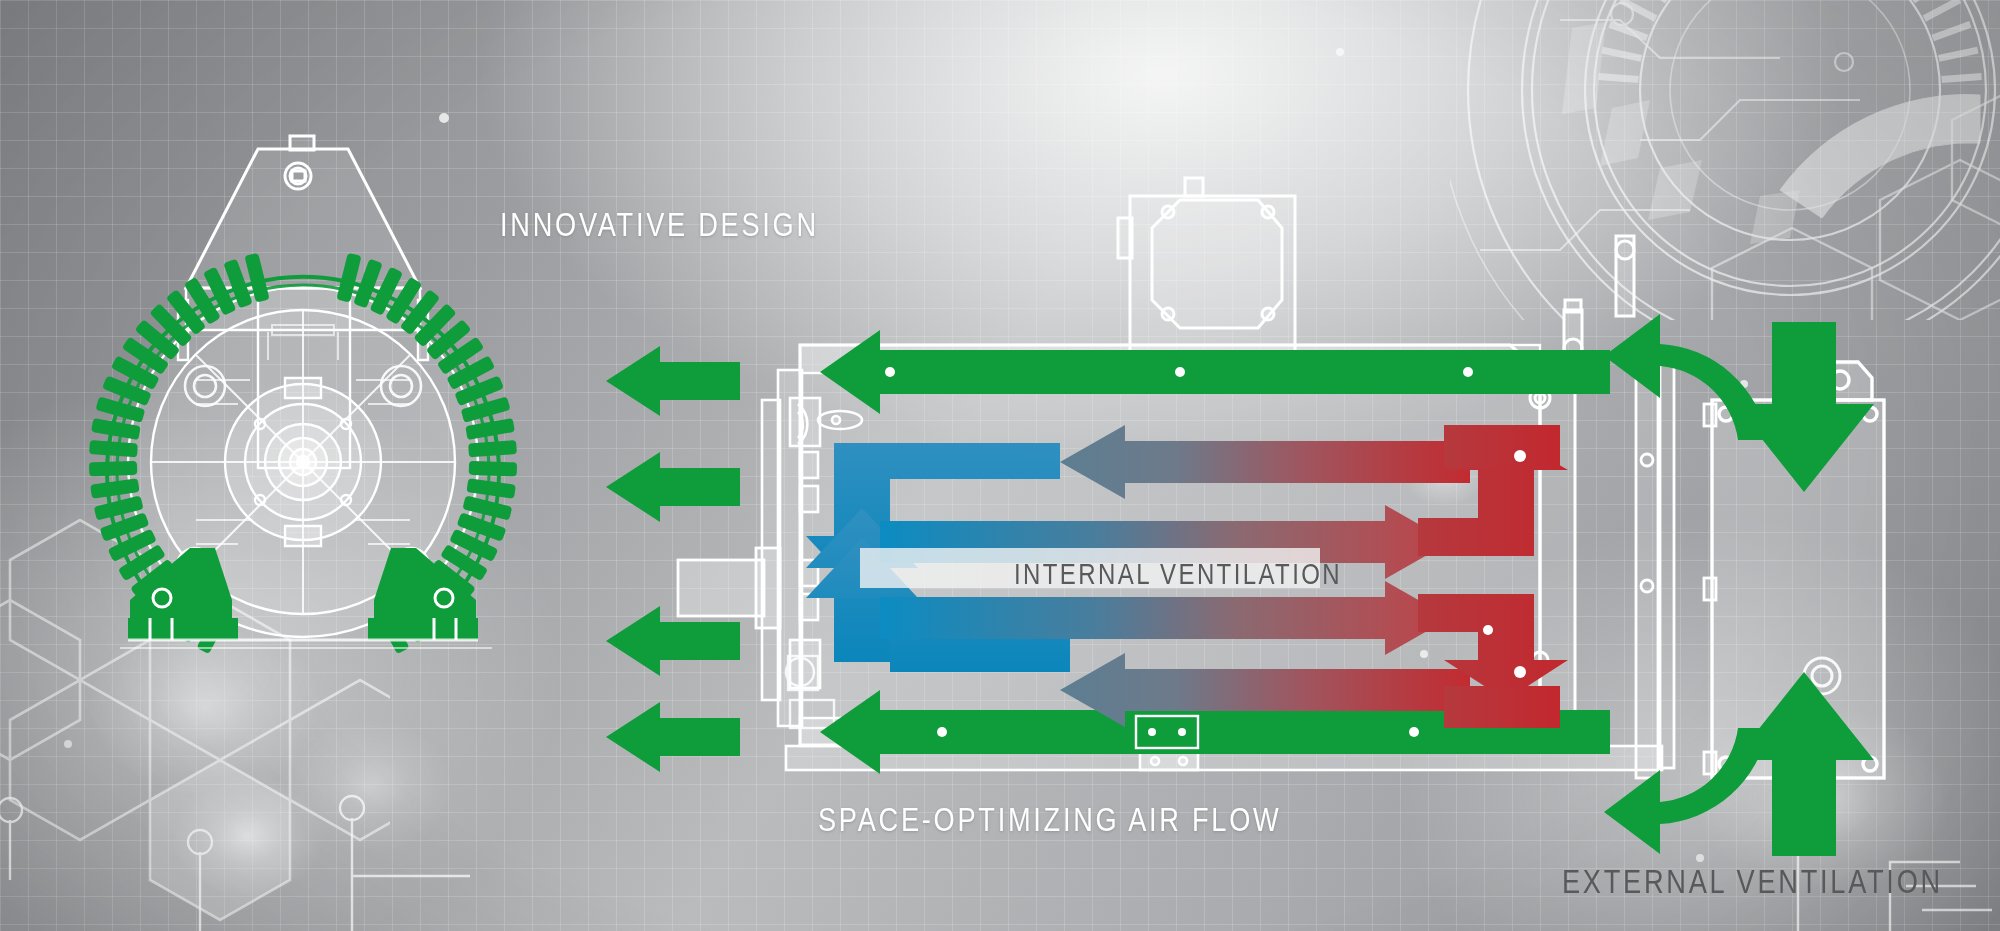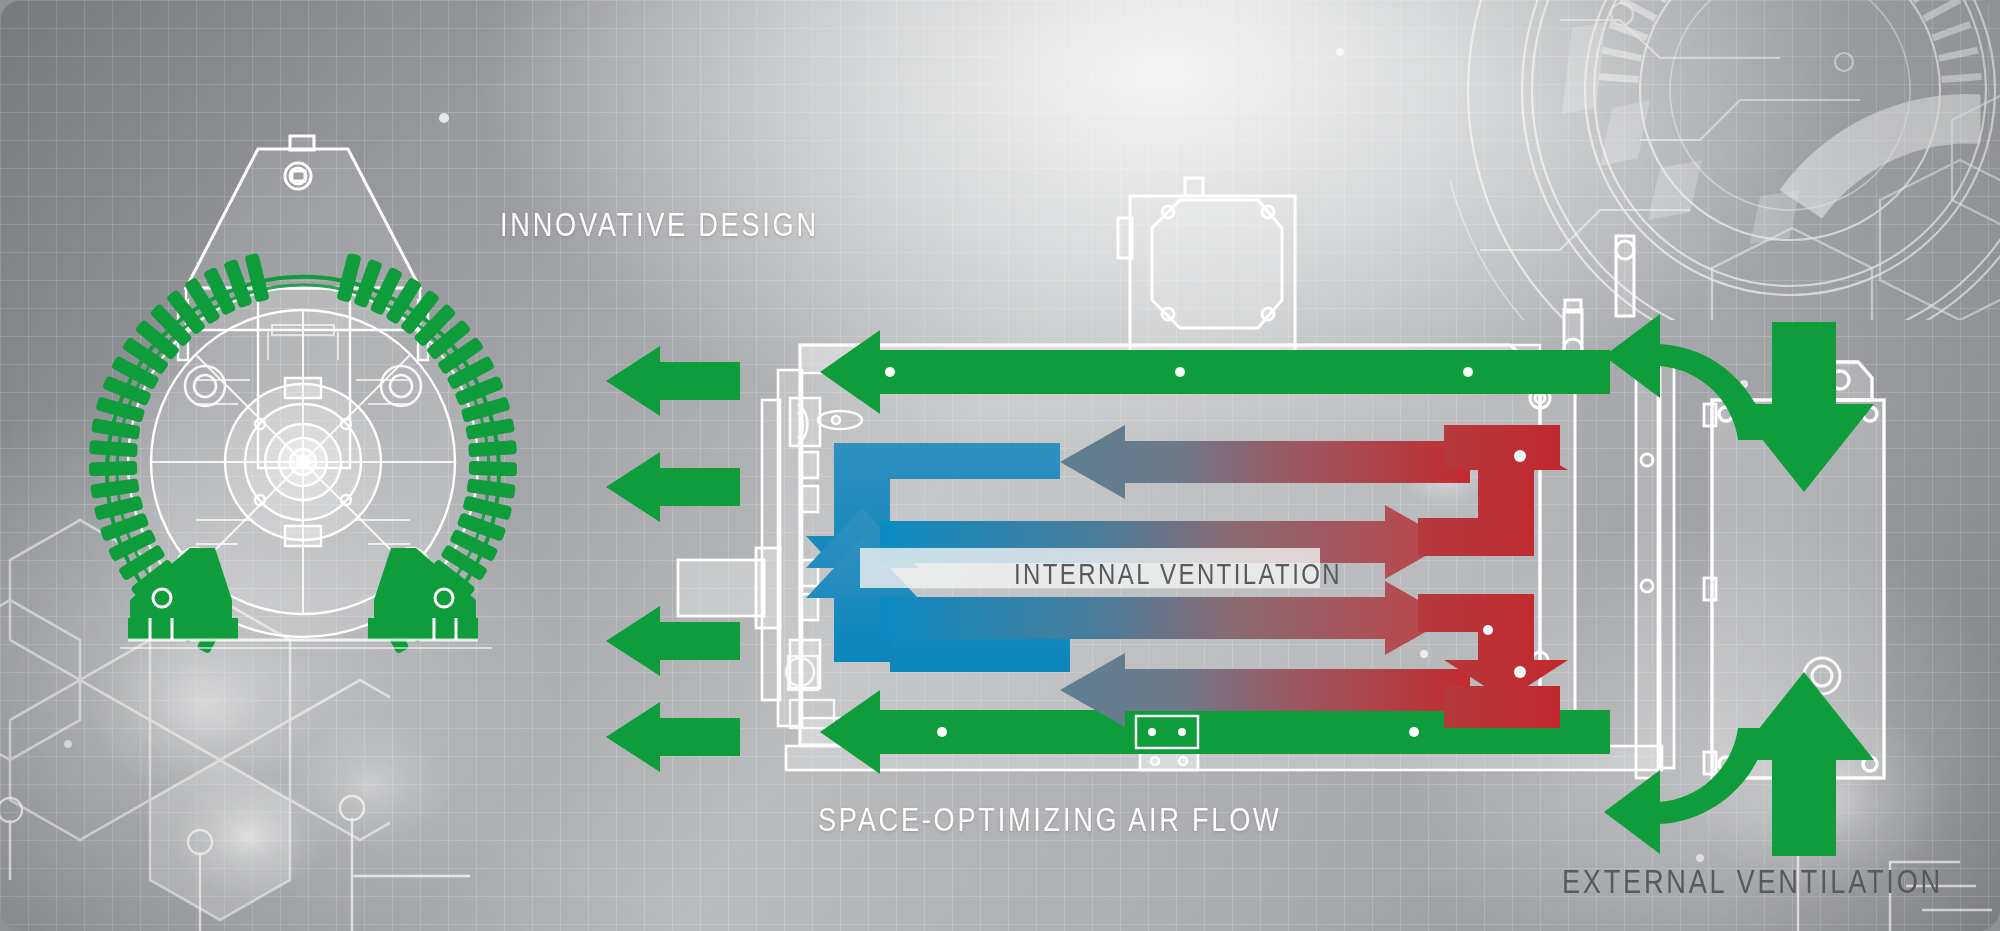--- a/index.html
+++ b/index.html
@@ -1,18 +1,18 @@
 <!DOCTYPE html>
 <html><head>
 <meta charset="utf-8">
 <title>Motor Ventilation Diagram</title>
 <style>
   html,body{margin:0;padding:0;background:#8f9194;}
   body{font-family:"Liberation Sans", sans-serif;}
-  #stage{position:relative;width:2000px;height:931px;overflow:hidden;background:#8e9093;border-radius:22px;}
+  #stage{position:relative;width:2000px;height:931px;overflow:hidden;background:#8e9093;}
   #stage > *{position:absolute;}
 
   
   .bg-base{inset:0;width:2000px;height:931px;
     background:
       radial-gradient(1100px 620px at 58% 8%, rgba(255,255,255,.85) 0%, rgba(255,255,255,.45) 32%, rgba(255,255,255,0) 62%),
       radial-gradient(520px 420px at 10% 72%, rgba(255,255,255,.42) 0%, rgba(255,255,255,0) 70%),
       radial-gradient(460px 380px at 86% 84%, rgba(255,255,255,.40) 0%, rgba(255,255,255,0) 70%),
       linear-gradient(120deg,#86888c 0%,#9a9c9f 24%,#b9bbbd 48%,#a9abae 70%,#8a8c90 100%);
   }

